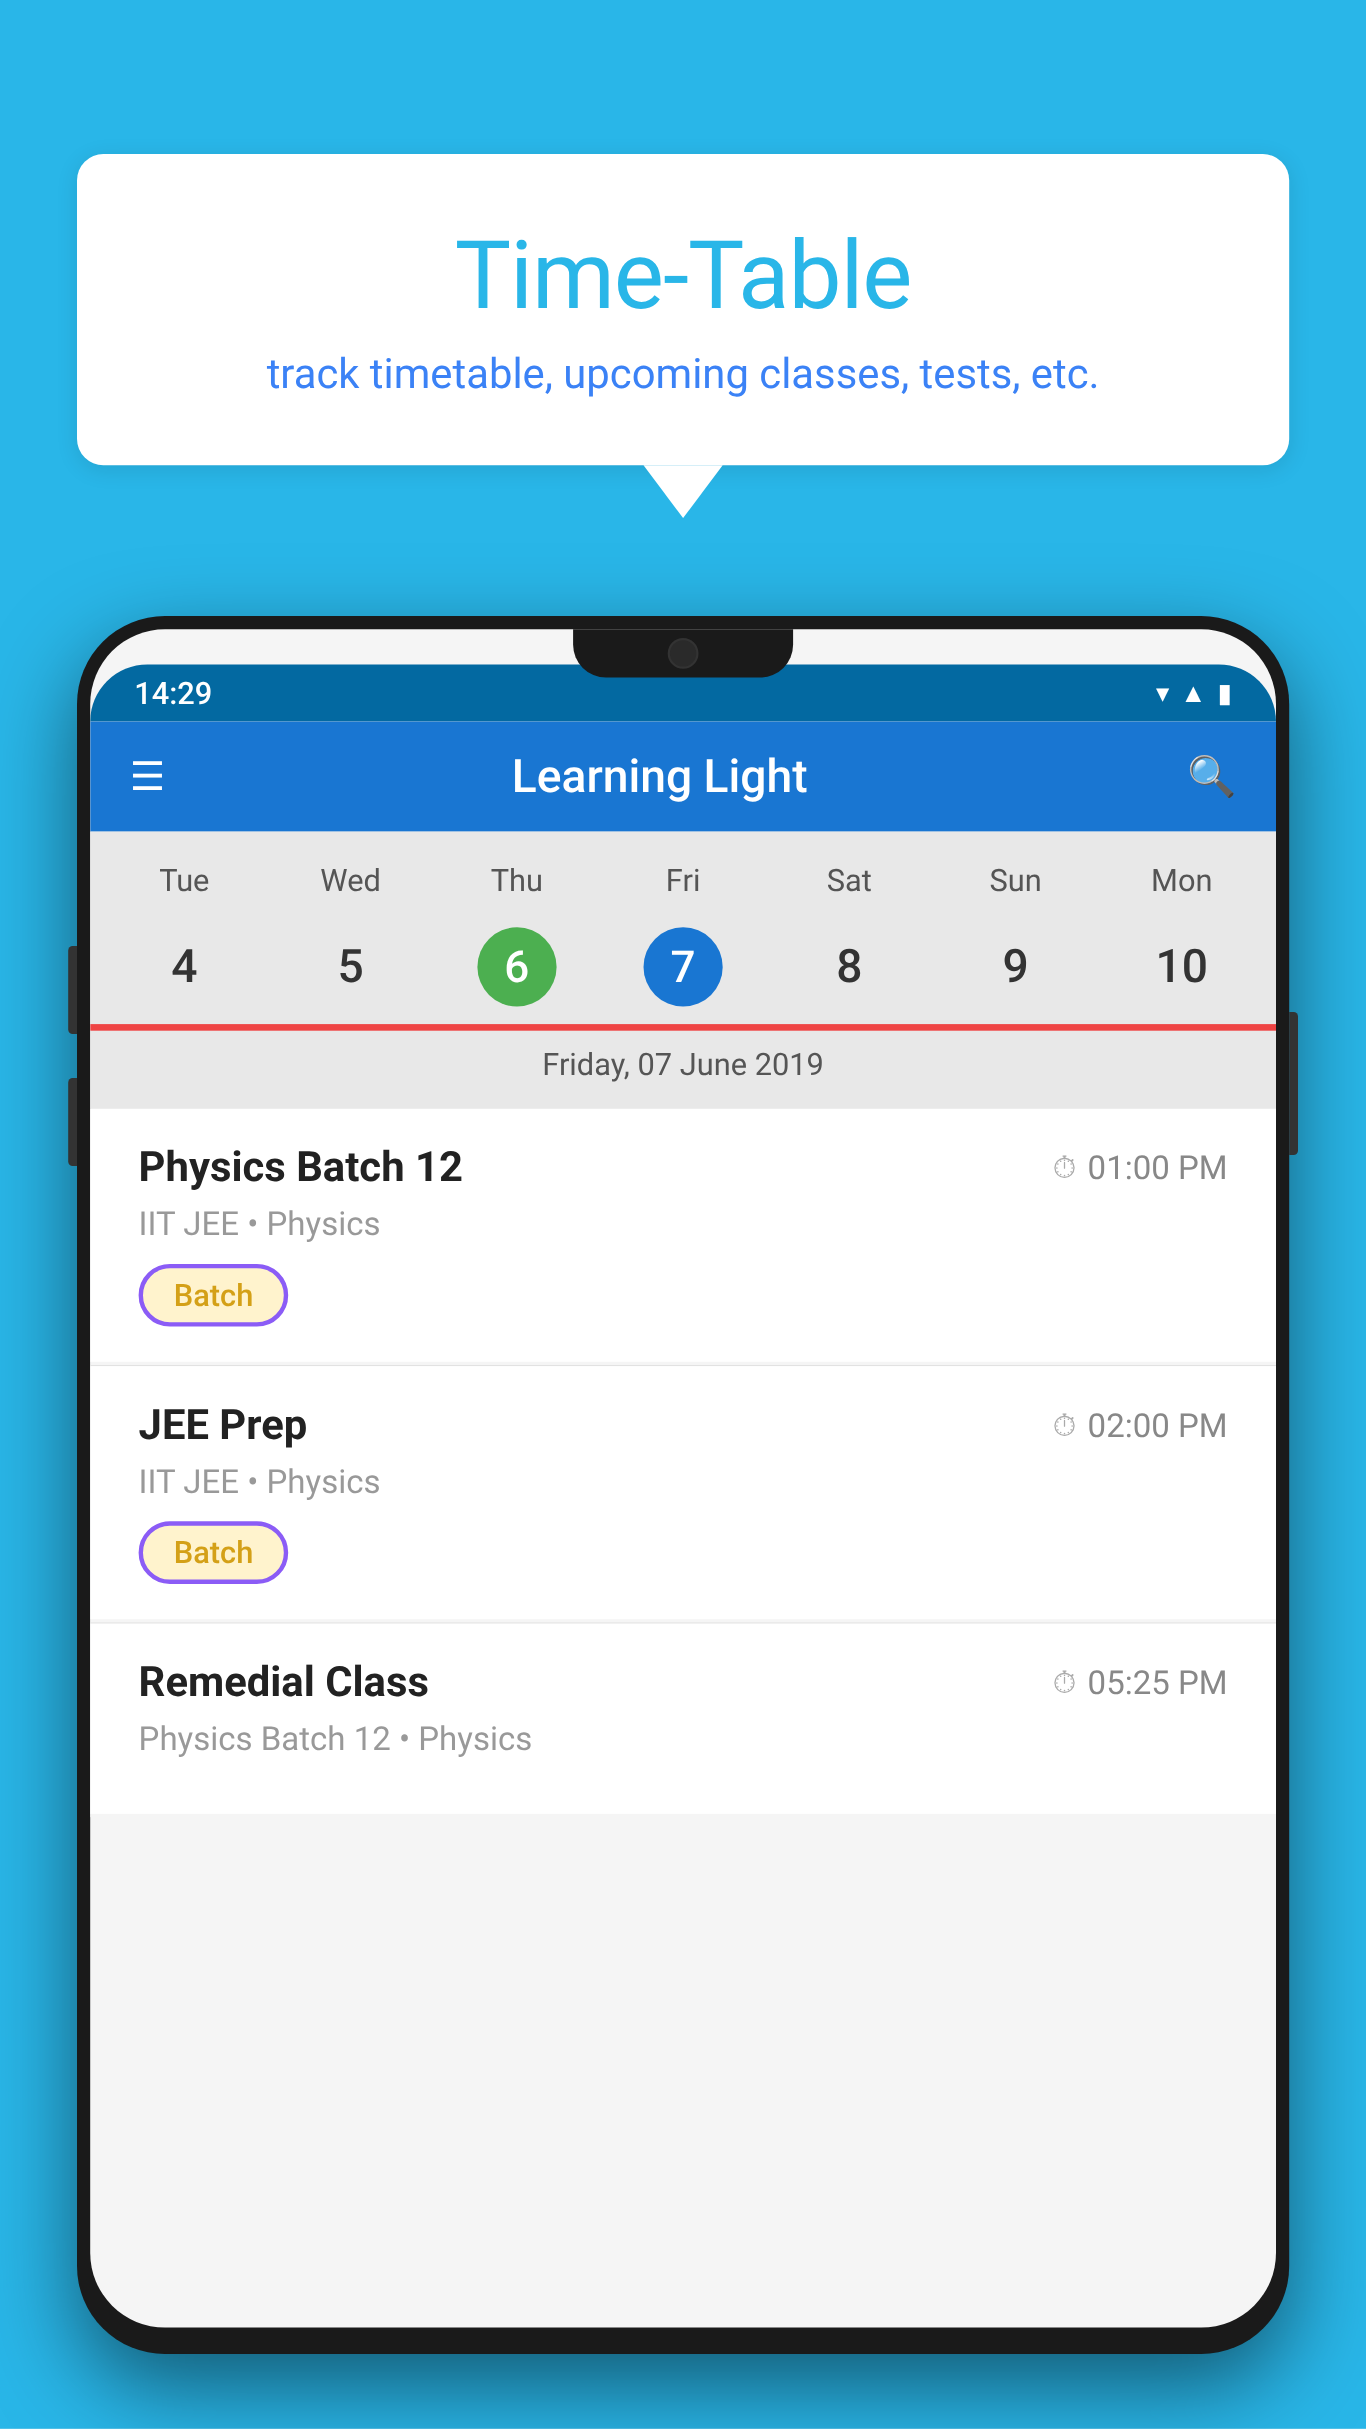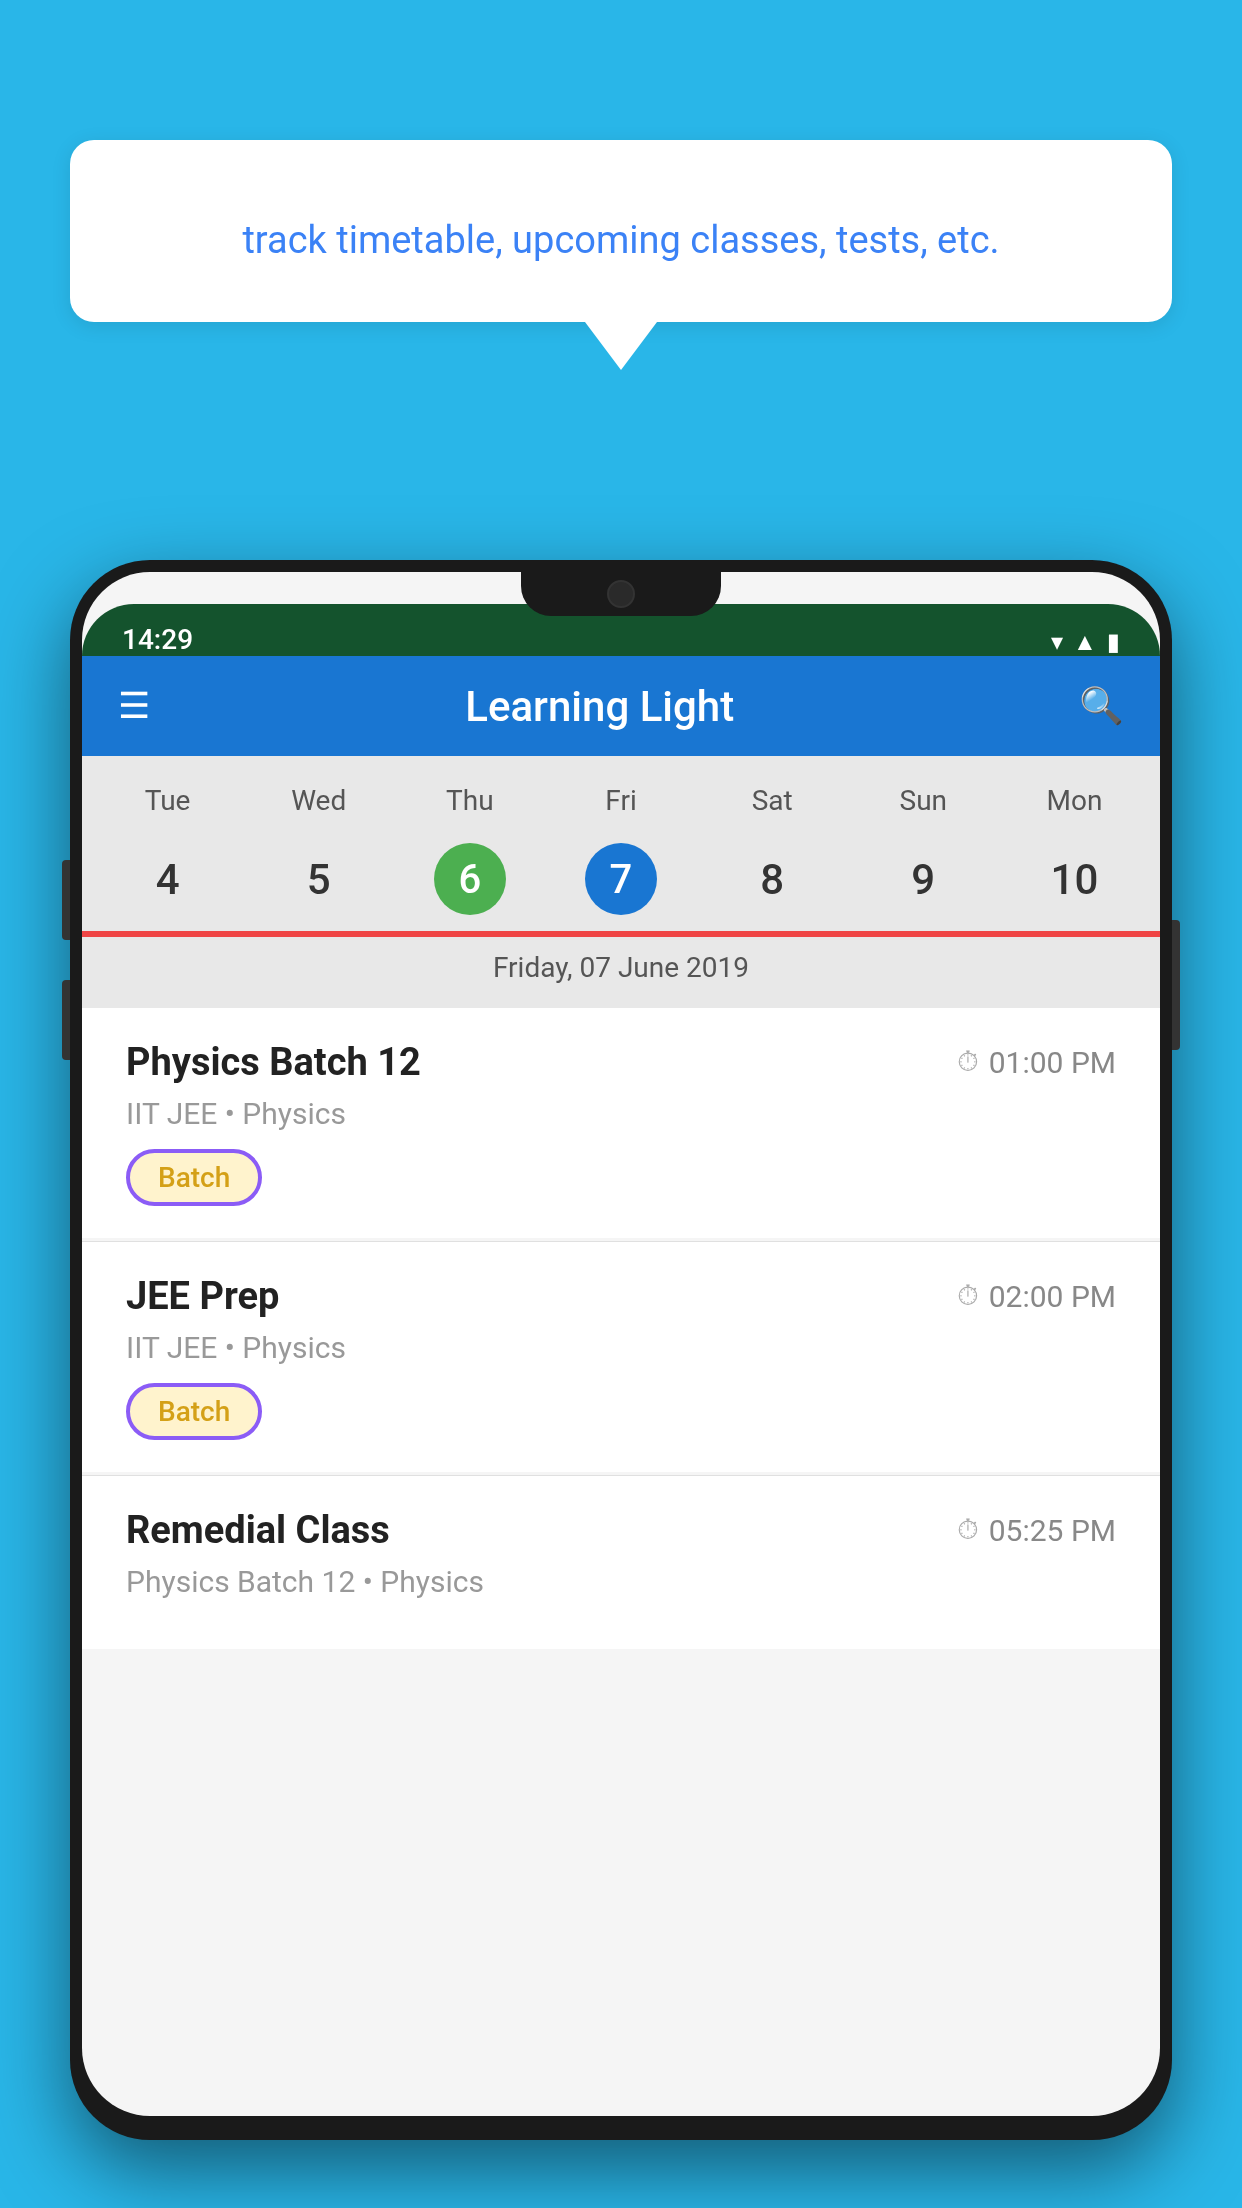--- a/index.html
+++ b/index.html
@@ -96,25 +96,25 @@
       border-radius: 50%;
       position: absolute;
       top: 8px;
       left: 50%;
       transform: translateX(-50%);
       border: 2px solid #333;
     }
 
     
     .status-bar {
-      background: #14532d;
+      background: #0369a1;
       height: 52px;
       border-radius: 68px 68px 0 0;
       display: flex;
-      align-items: flex-end;
+      align-items: center;
       justify-content: space-between;
       padding: 0 40px;
       margin-top: 32px;
     }
 
     .status-time {
       color: white;
       font-size: 28px;
       font-weight: 500;
     }
@@ -333,20 +333,21 @@
     .divider {
       height: 1px;
       background: #e0e0e0;
     }
   </style>
 </head>
 <body>
 
 <div class="speech-bubble-wrapper">
   <div class="speech-bubble">
+    <div class="speech-bubble-title">Time-Table</div>
     <div class="speech-bubble-subtitle">track timetable, upcoming classes, tests, etc.</div>
   </div>
   <div class="speech-bubble-tail"></div>
 </div>
 
 <div class="phone-wrapper">
   <div class="phone-frame">
 
     <div class="side-button-left"></div>
     <div class="side-button-left2"></div>

